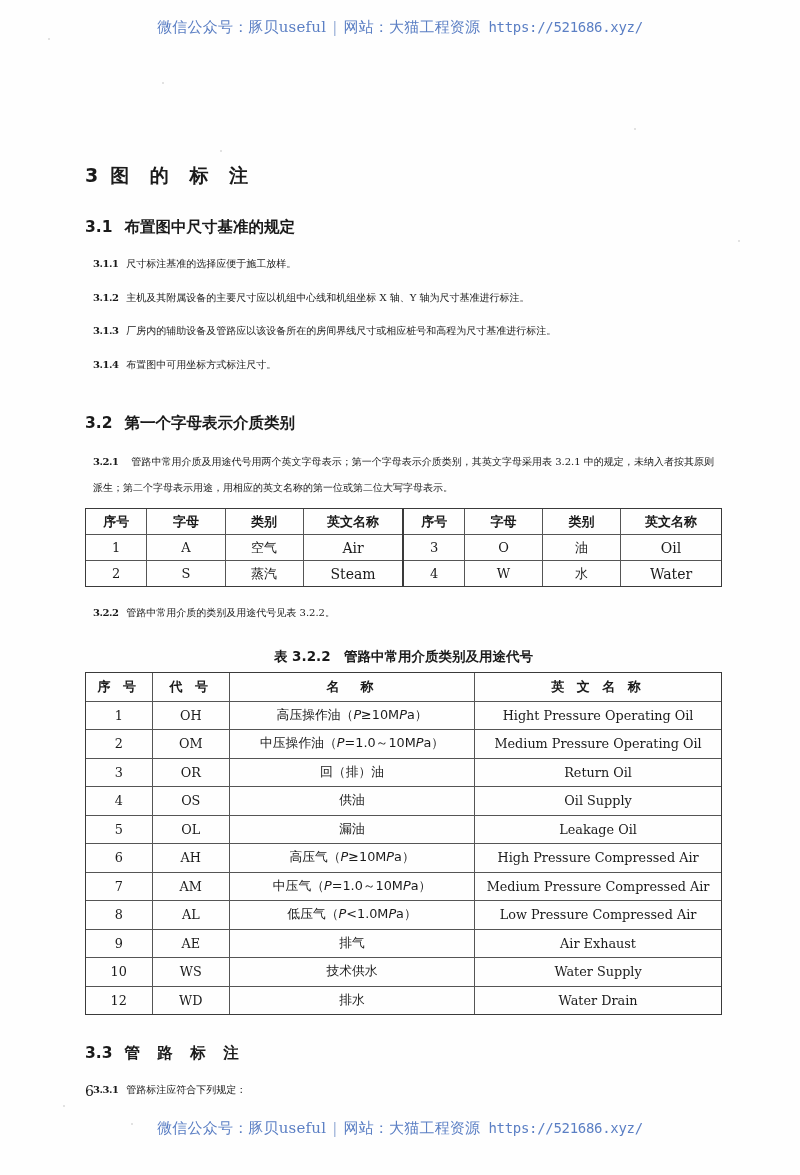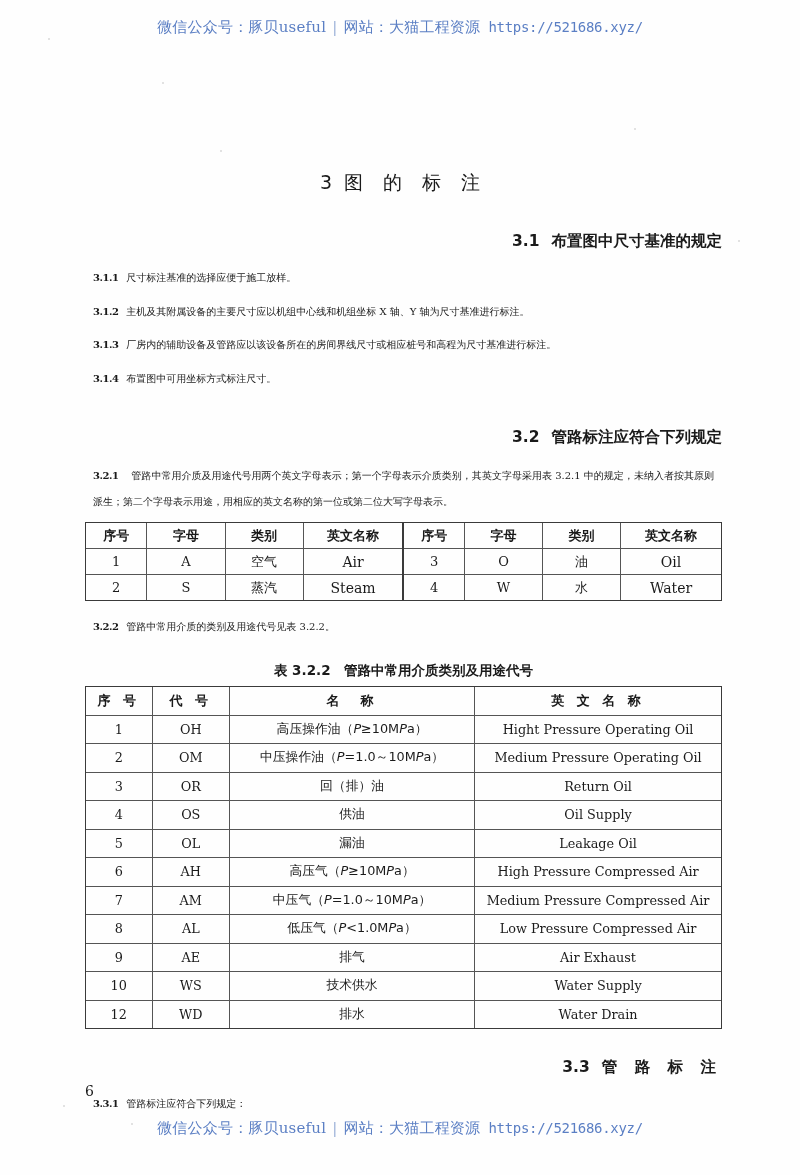--- a/index.html
+++ b/index.html
@@ -52,33 +52,33 @@
   
   .content {
     position: absolute;
     left: 85px;
     top: 0;
     width: 637px;
   }
 
   h1.chapter-title {
     font-size: 19px;
-    font-weight: normal;
-    text-align: center;
-    margin: 7px;
+    font-weight: bold;
+    text-align: left;
+    margin: 0;
     padding-top: 163px;
     letter-spacing: 7px;
     font-family: "DejaVu Sans", "Liberation Sans", sans-serif;
   }
   h1.chapter-title .num { letter-spacing: 0; margin-right: 12px; }
 
   h2.section-title {
     font-size: 15.5px;
     font-weight: bold;
-    text-align: right;
+    text-align: left;
     margin: 0;
     padding-top: 28px;
     font-family: "DejaVu Sans", "Liberation Sans", sans-serif;
   }
   h2.section-title .num { margin-right: 12px; }
   h2.section-title.spaced { letter-spacing: 6px; }
   h2.section-title.spaced .num { letter-spacing: 0; }
 
   
   .para {
@@ -215,21 +215,21 @@
       </p>
       <p class="para">
         <span class="pnum">3.1.3</span><span>厂房内的辅助设备及管路应以该设备所在的房间界线尺寸或相应桩号和高程为尺寸基准进行标注。</span>
       </p>
       <p class="para">
         <span class="pnum">3.1.4</span><span>布置图中可用坐标方式标注尺寸。</span>
       </p>
     </div>
 
     <h2 class="section-title">
-      <span class="num">3.2</span><span>管路标注应符合下列规定</span>
+      <span class="num">3.2</span><span>第一个字母表示介质类别</span>
     </h2>
 
     <p class="para para-321">
       <span class="pnum">3.2.1</span><span>管路中常用介质及用途代号用两个英文字母表示；第一个字母表示介质类别，其英文字母采用表 3.2.1 中的规定，未纳入者按其原则派生；第二个字母表示用途，用相应的英文名称的第一位或第二位大写字母表示。</span>
     </p>
 
     <div class="tbl-wrap">
       <table id="tbl321">
         <colgroup>
           <col style="width:9.6%">

